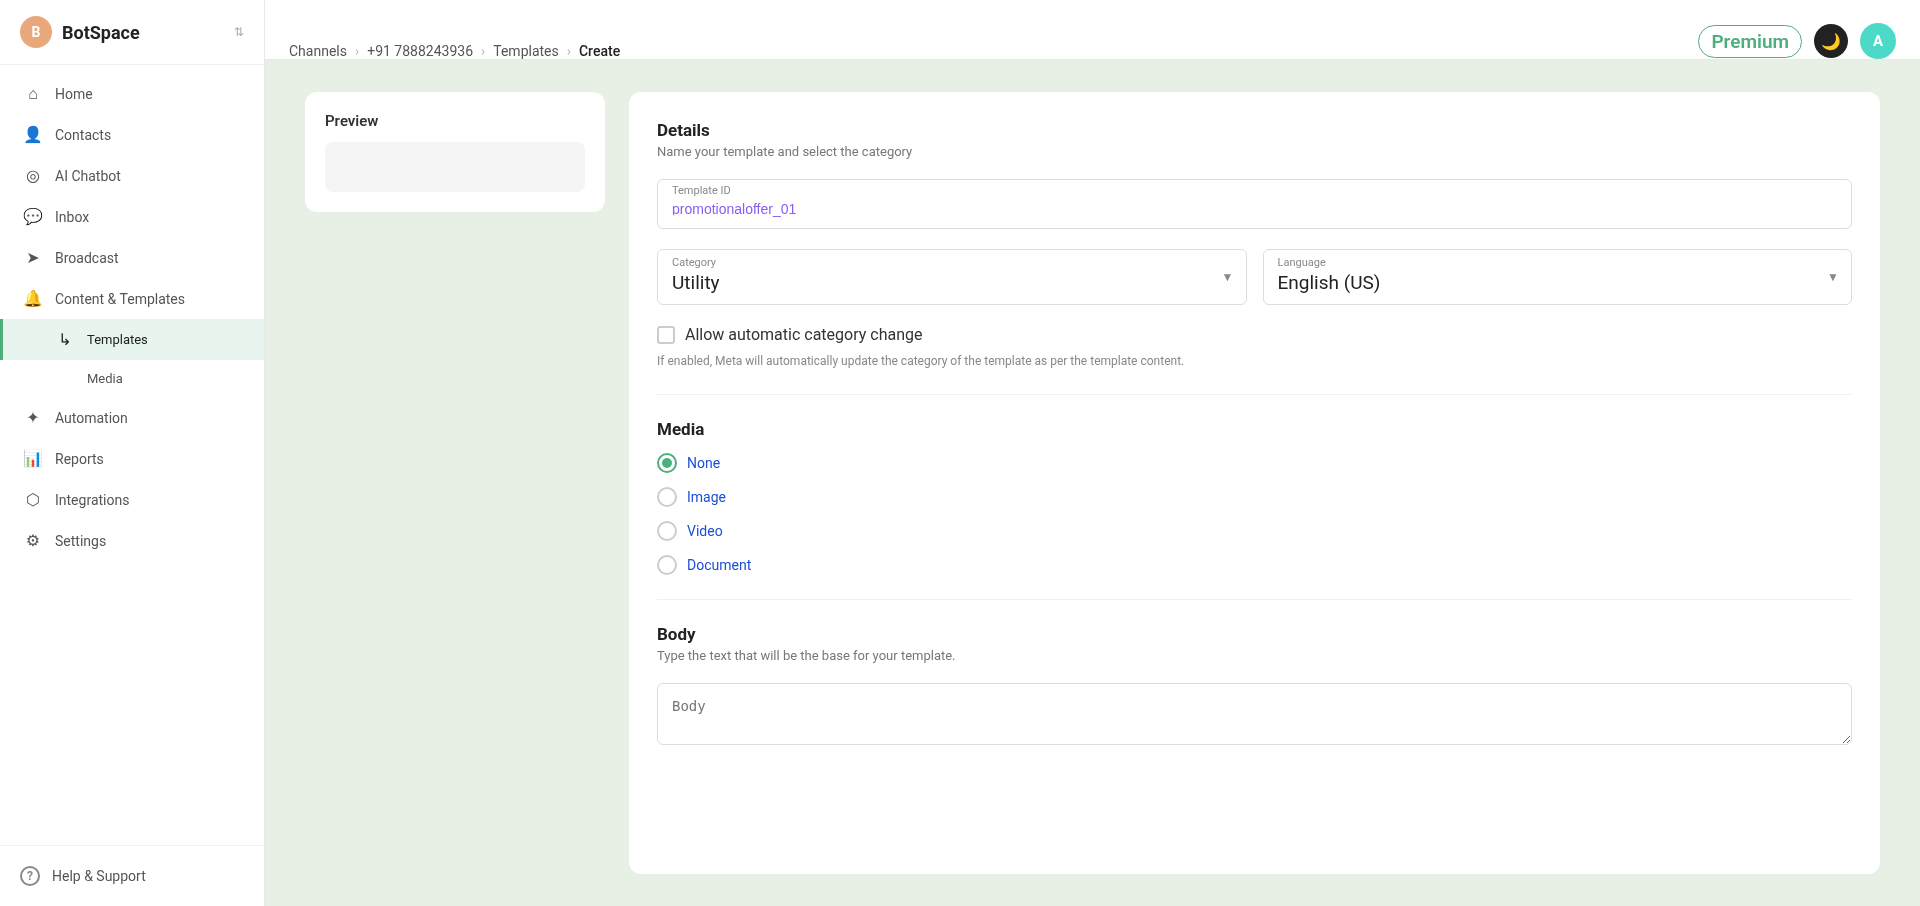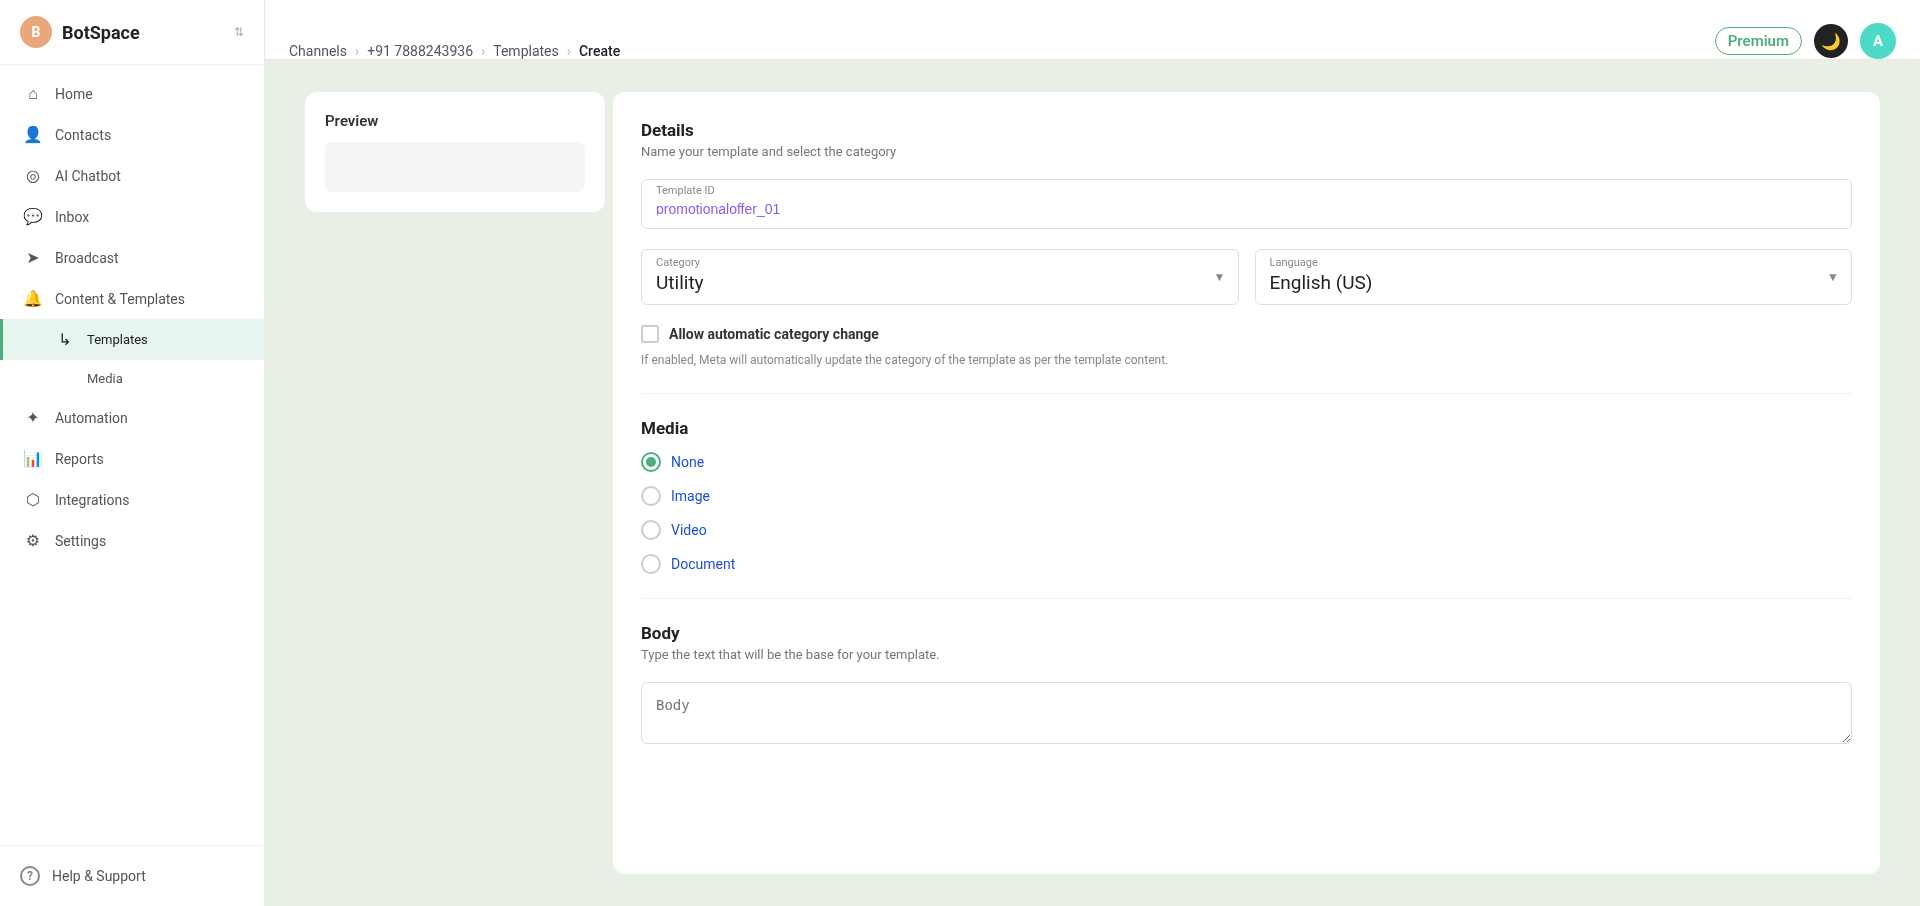--- a/index.html
+++ b/index.html
@@ -69,41 +69,41 @@
     .breadcrumb {
       display: flex; align-items: center; gap: 8px;
       font-size: 14px; color: #555;
     }
     .breadcrumb-sep { color: #bbb; }
     .breadcrumb-current { color: #222; font-weight: 500; }
     .header-actions { display: flex; align-items: center; gap: 12px; }
     .premium-badge {
       border: 1.5px solid #4caf7d; color: #4caf7d;
       padding: 4px 12px; border-radius: 20px;
-      font-size: 15px; font-weight: 600; cursor: pointer;
+      font-size: 19px; font-weight: 600; cursor: pointer;
     }
     .theme-toggle {
       width: 34px; height: 34px;
       background: #222; border-radius: 50%;
       display: flex; align-items: center; justify-content: center;
       color: #fff; font-size: 16px; cursor: pointer;
     }
     .user-avatar {
       width: 36px; height: 36px;
       background: #4dd9c8; border-radius: 50%;
       display: flex; align-items: center; justify-content: center;
       font-weight: 700; font-size: 15px; color: #fff; cursor: pointer;
     }
 
     
     .content-area {
       flex: 1;
       background: #e8f0e5;
       display: flex;
-      gap: 8px;
+      gap: 24px;
       padding: 32px 40px;
       overflow-y: auto;
     }
 
     
     .preview-panel {
       width: 300px;
       flex-shrink: 0;
     }
     .preview-card {
@@ -178,21 +178,21 @@
       display: flex; align-items: center; gap: 10px;
       margin-bottom: 8px;
     }
     .checkbox-box {
       width: 18px; height: 18px;
       border: 2px solid #ccc;
       border-radius: 3px;
       background: #fff;
       flex-shrink: 0;
     }
-    .checkbox-label { font-size: 14px; color: #333; font-weight: 700; }
+    .checkbox-label { font-size: 16px; color: #333; font-weight: 400; }
     .checkbox-desc { font-size: 12px; color: #888; line-height: 1.5; margin-bottom: 24px; margin-top: 4px; }
 
     .divider { height: 1px; background: #f0f0f0; margin: 24px 0; }
 
     
     .media-section { margin-bottom: 24px; }
     .radio-group { display: flex; flex-direction: column; gap: 14px; margin-top: 14px; }
     .radio-item { display: flex; align-items: center; gap: 10px; cursor: pointer; }
     .radio-outer {
       width: 20px; height: 20px;

